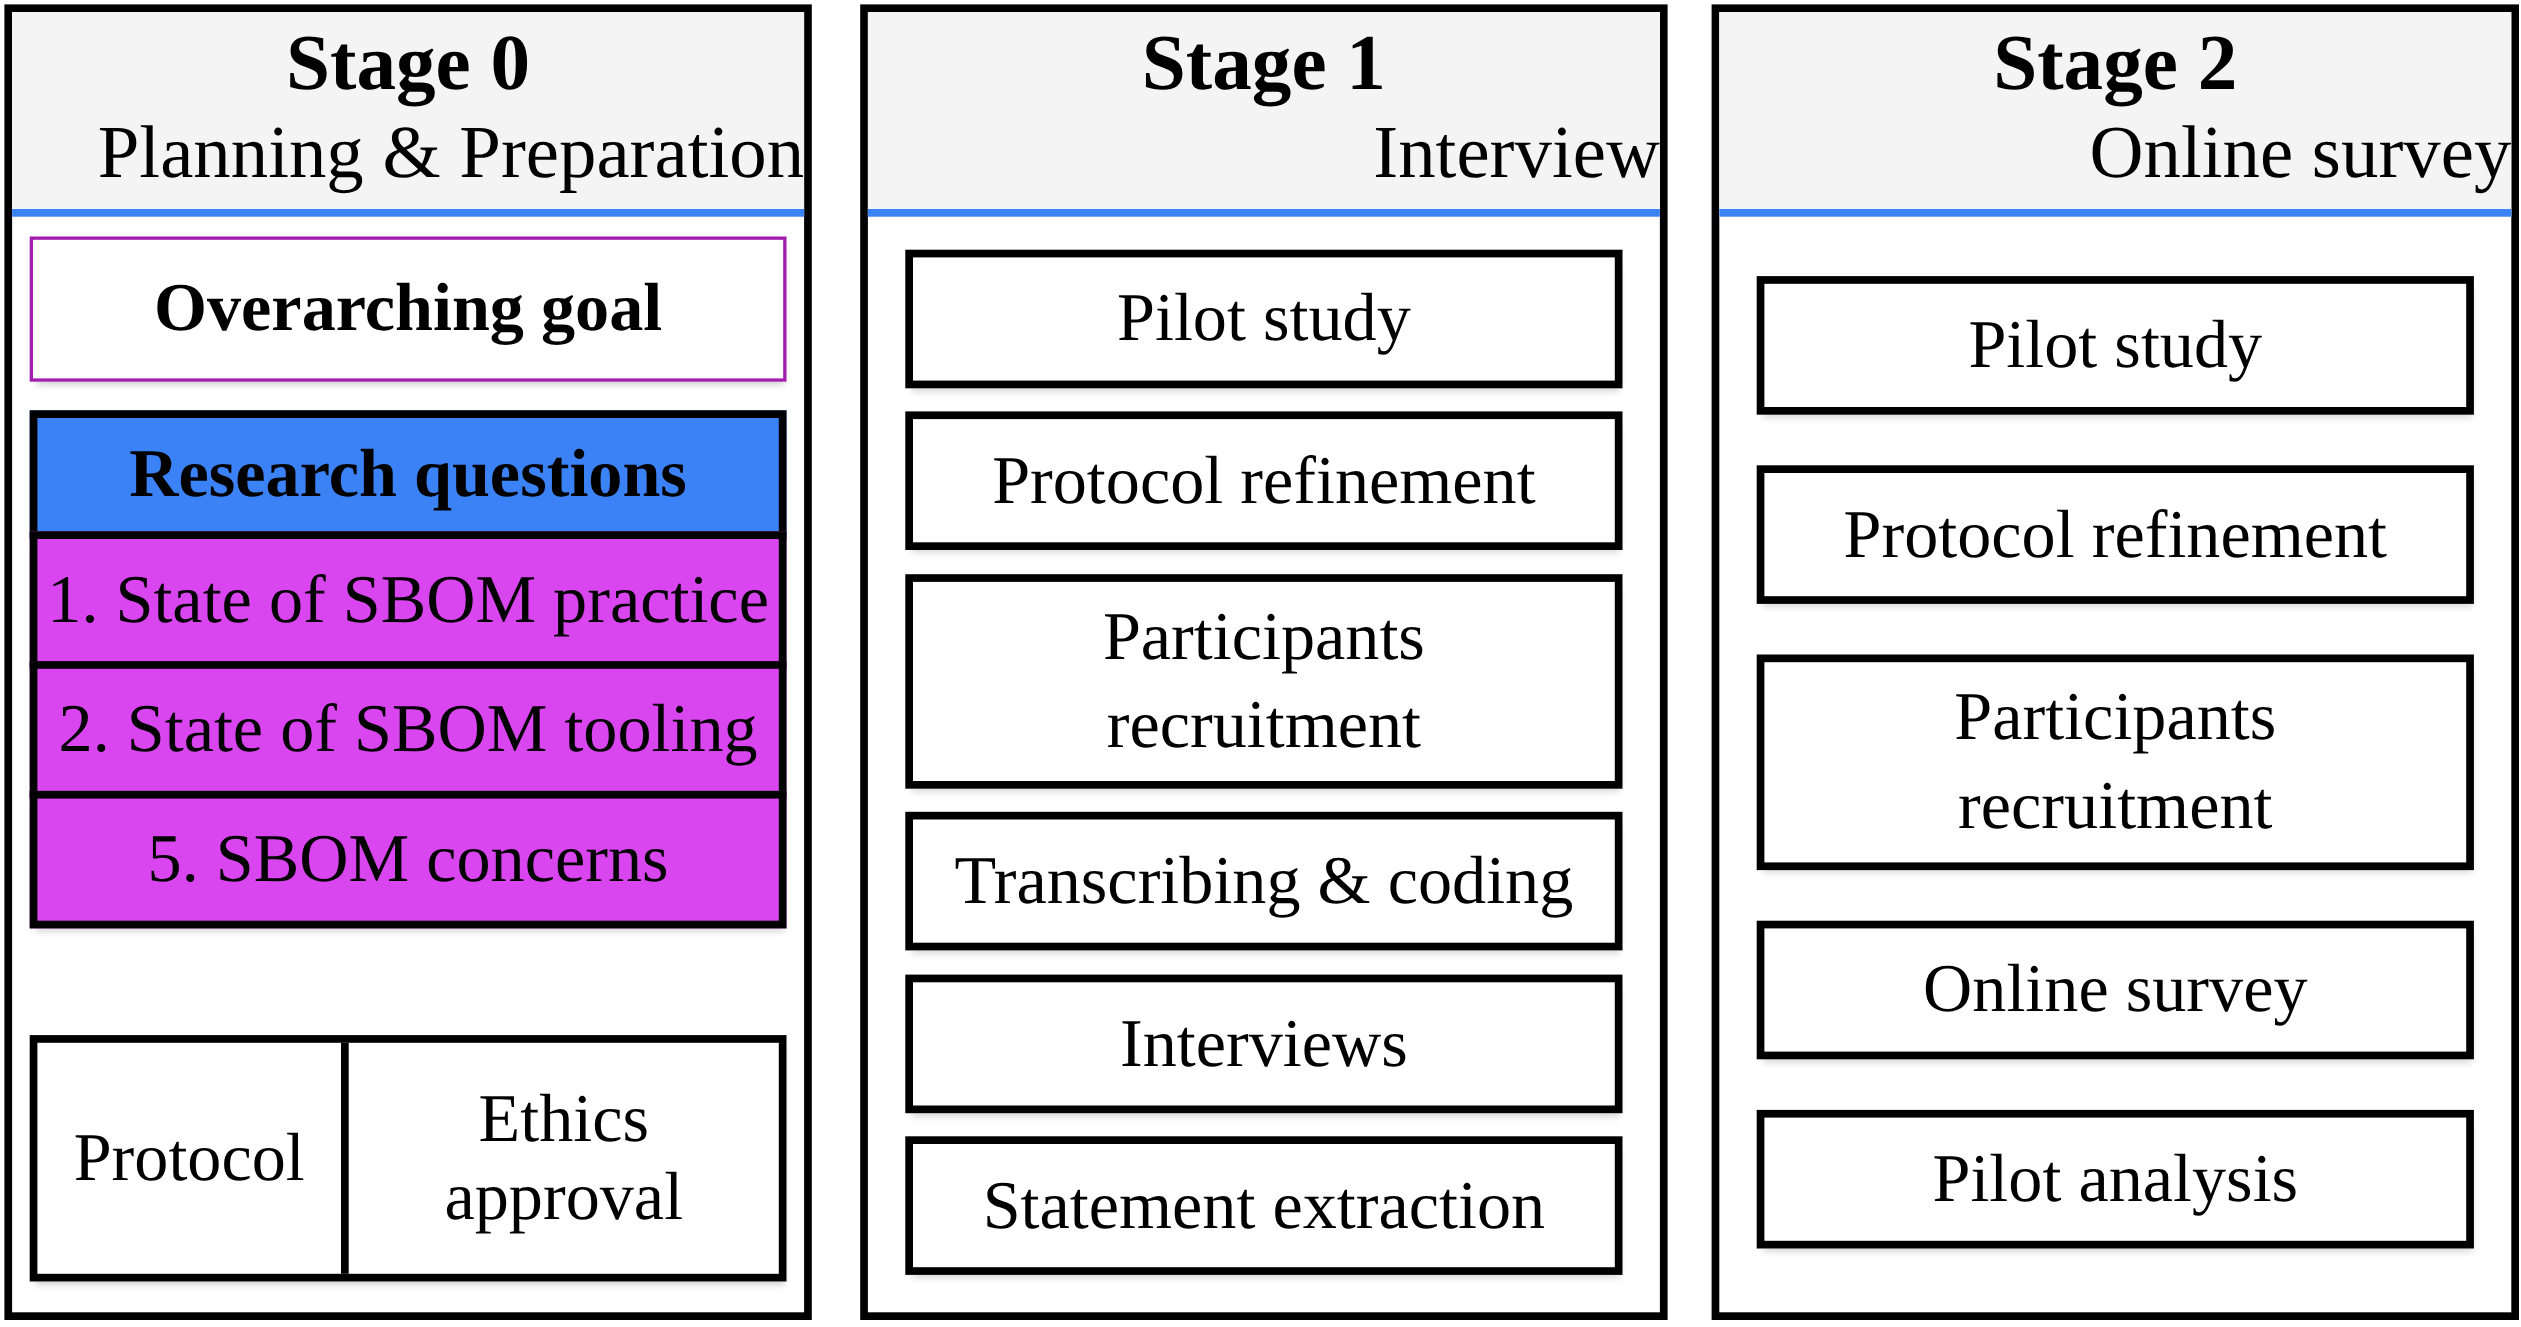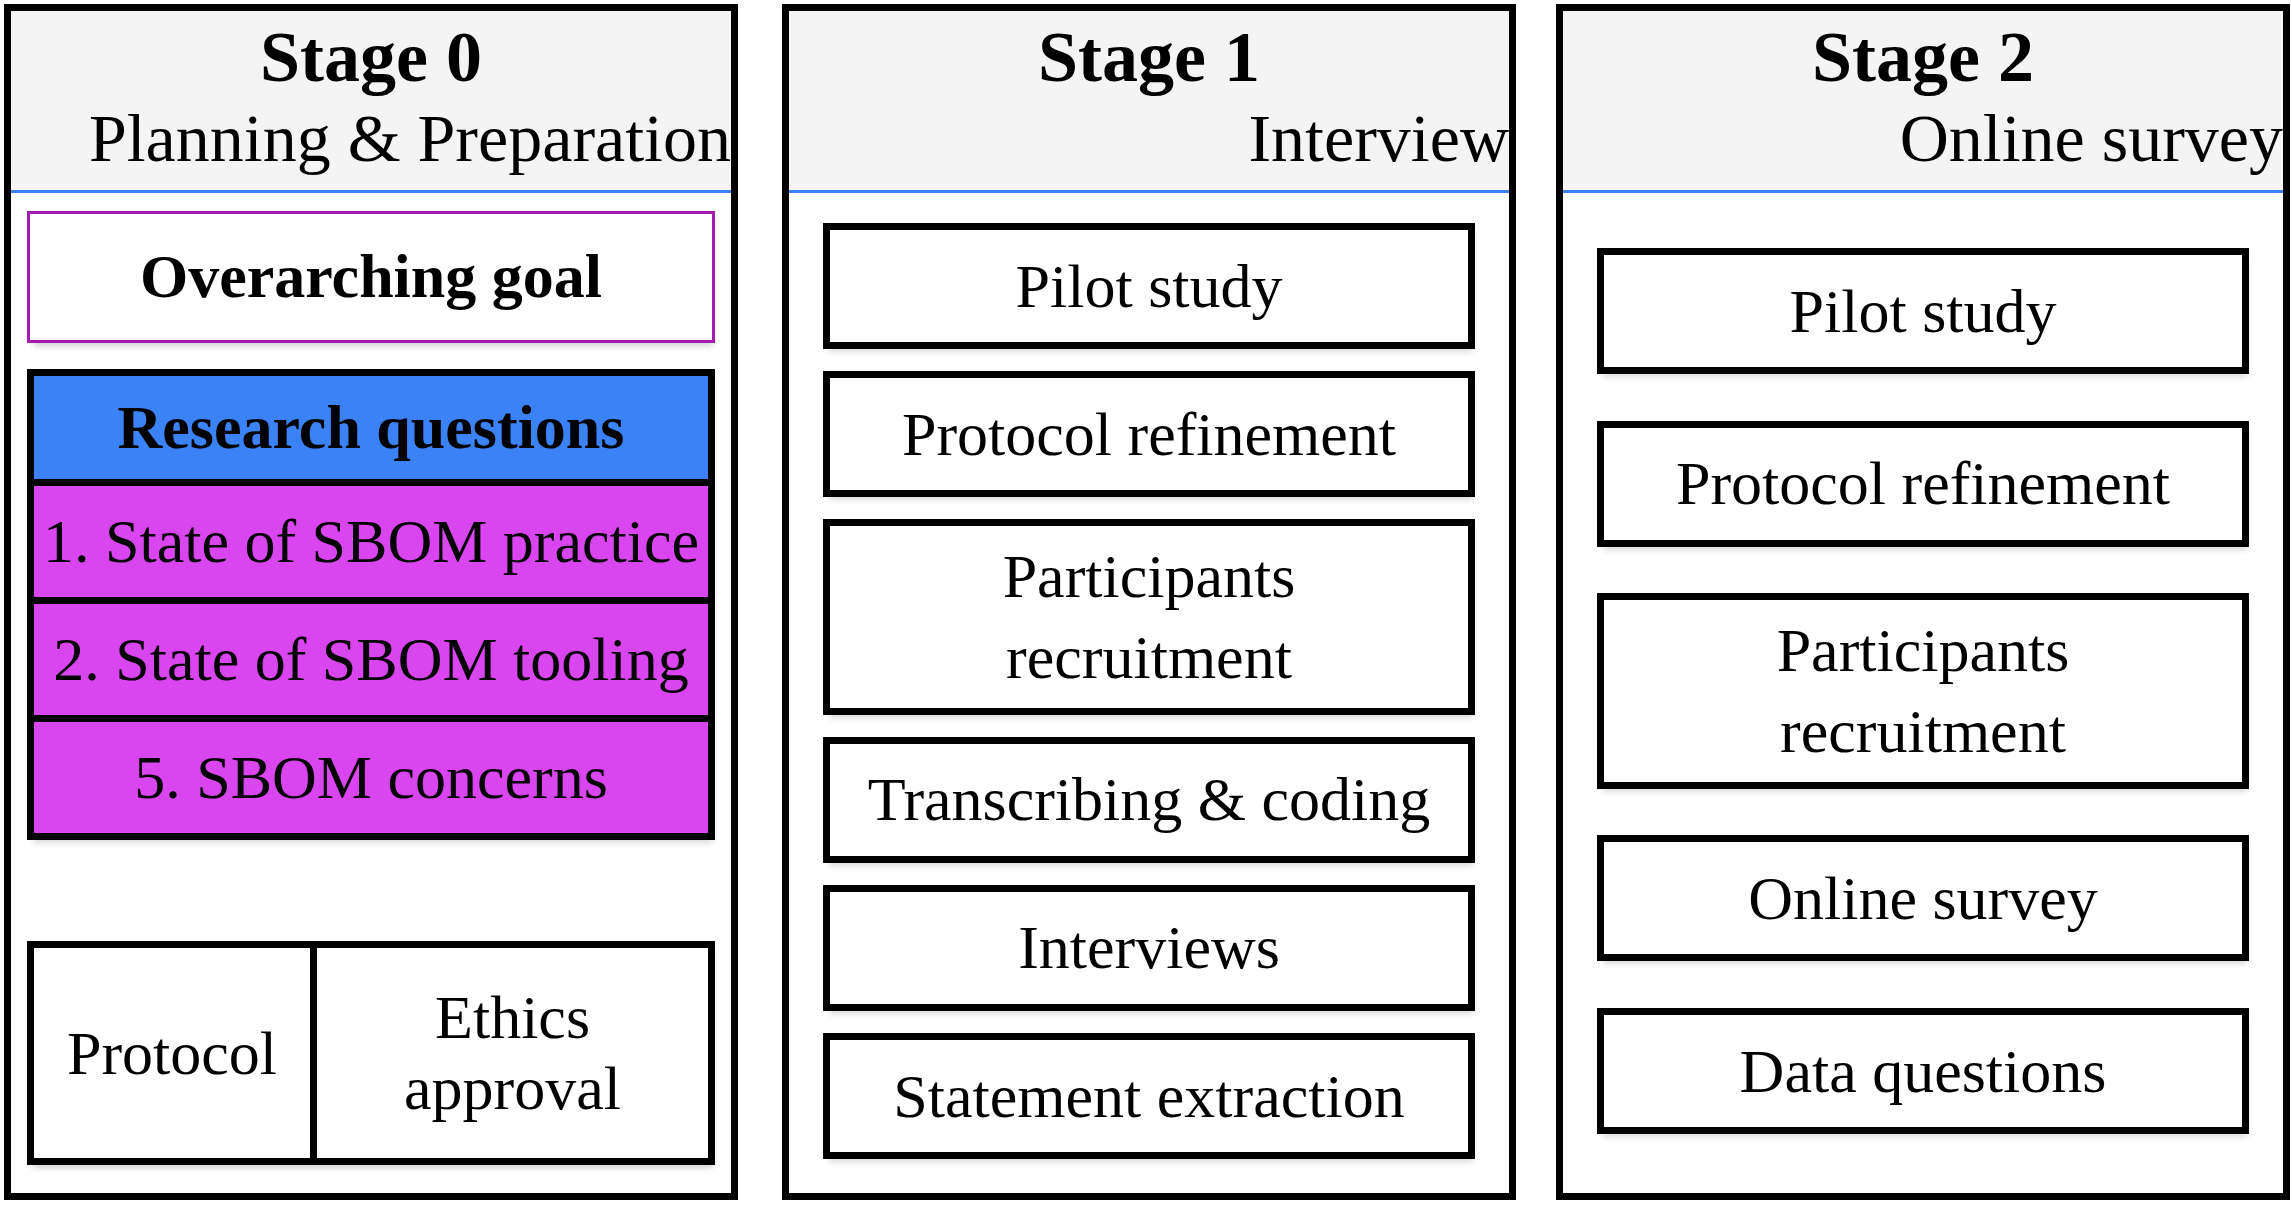--- a/index.html
+++ b/index.html
@@ -32,21 +32,21 @@
     display: flex;
     flex-direction: column;
   }
   .col-0 { left: 4px; }
   .col-1 { left: 782px; }
   .col-2 { left: 1556px; }
 
   .col-header {
     flex: none;
     background: #f5f4f4;
-    border-bottom: 3px solid #3b82f6;
+    border-bottom: 7px solid #3b82f6;
     text-align: center;
     padding: 4px 0 14px;
   }
   .stage-title {
     font-size: 72px;
     font-weight: bold;
     line-height: 1.18;
   }
   .stage-subtitle {
     font-size: 68px;
@@ -187,17 +187,17 @@
     <header class="col-header">
       <div class="stage-title">Stage 2</div>
       <div class="stage-subtitle">Online survey</div>
     </header>
     <div class="col-body col-body-steps">
       <div class="step-box">Pilot study</div>
       <div class="step-box">Protocol refinement</div>
       <div class="step-box">Participants
 recruitment</div>
       <div class="step-box">Online survey</div>
-      <div class="step-box">Data questions</div>
+      <div class="step-box">Pilot analysis</div>
     </div>
   </section>
 
 </div>
 
 </body></html>

